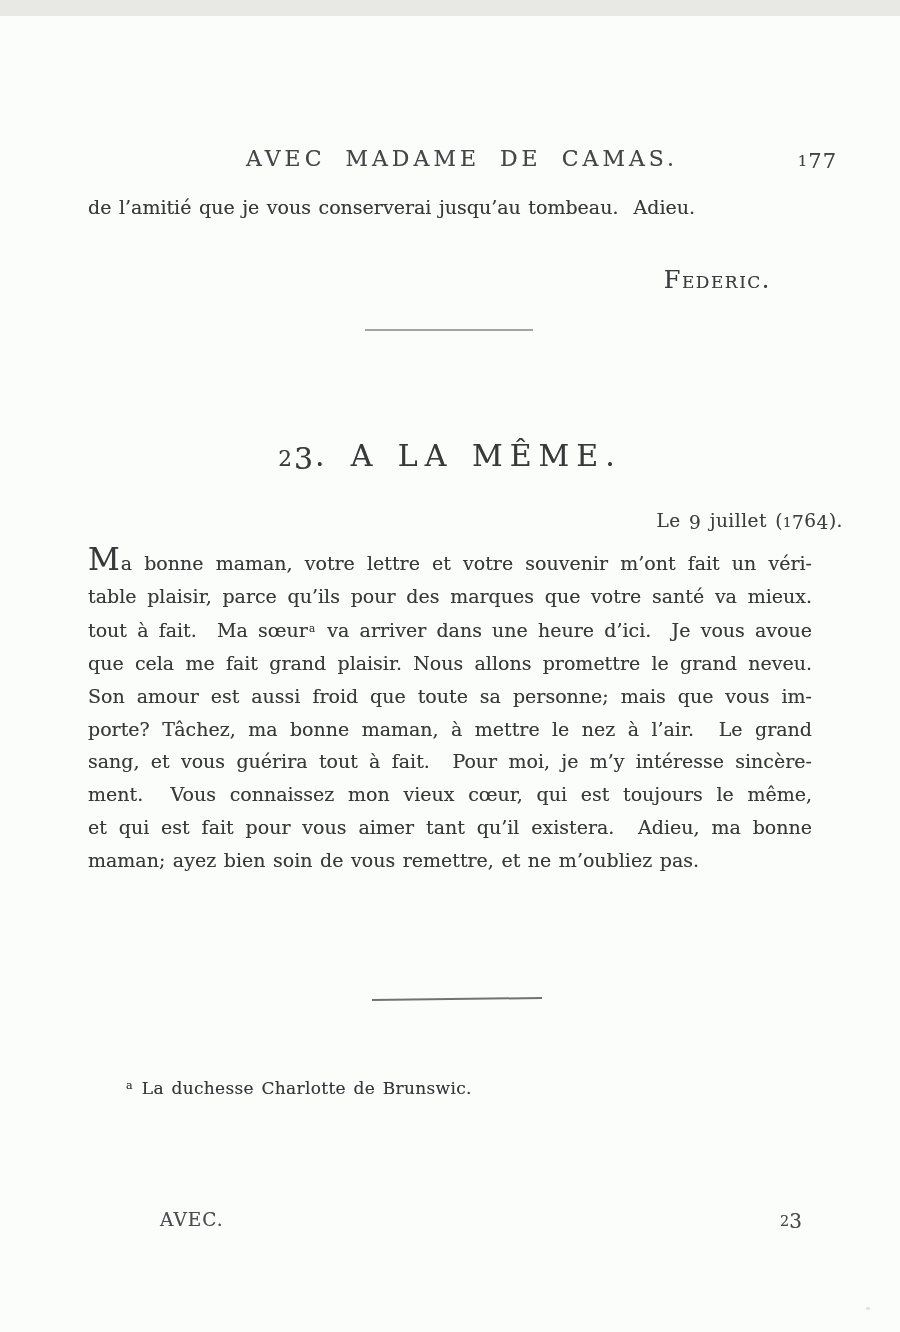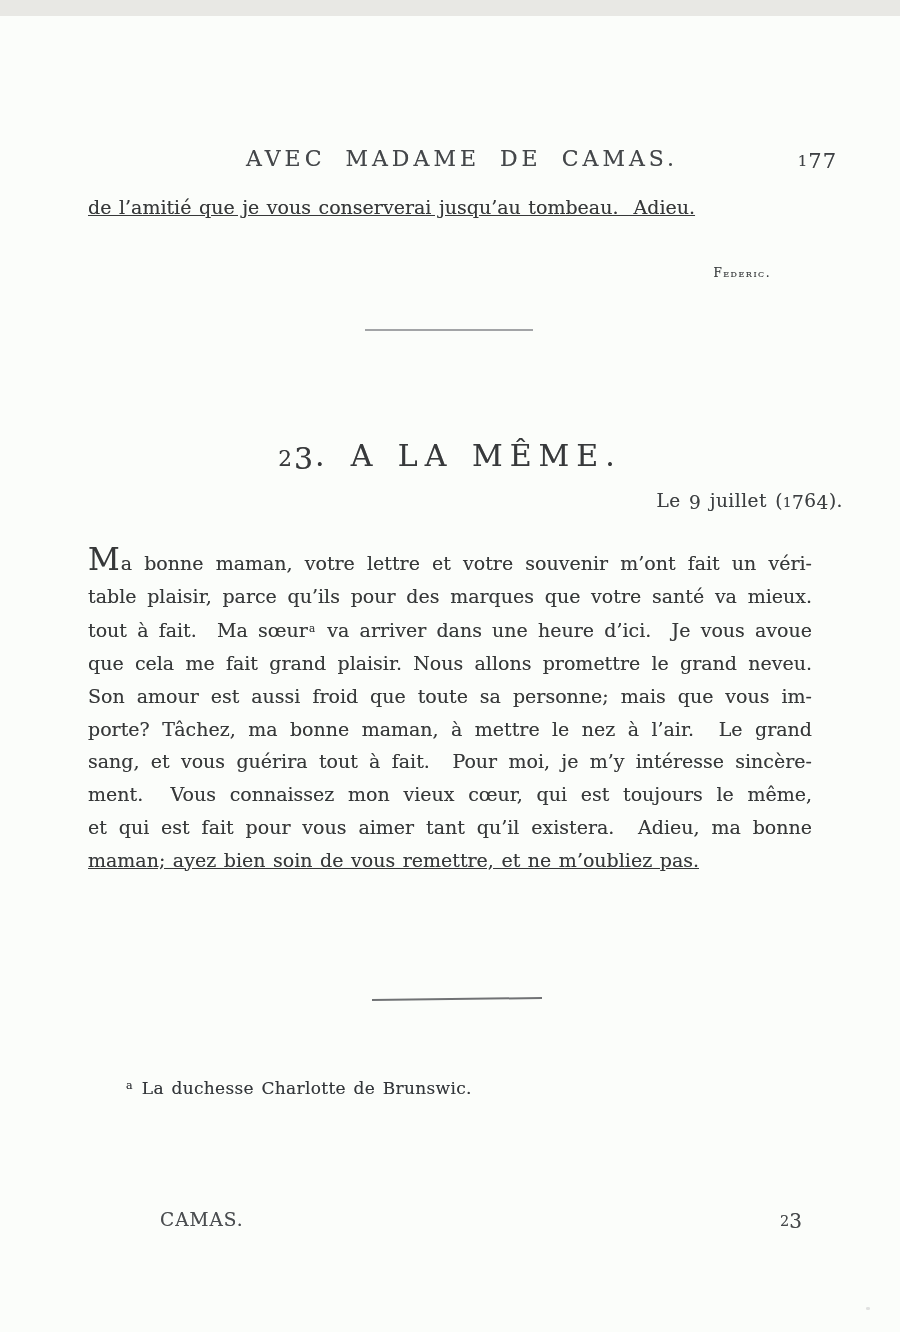--- a/index.html
+++ b/index.html
@@ -47,38 +47,37 @@
   .letter-body { top: 530px; line-height: 32.7px; }
 
   .text-line {
     text-align: justify;
     text-align-last: justify;
     word-spacing: 1.5px;
   }
   .text-line:last-child {
     text-align: left;
     text-align-last: left;
-    text-decoration: underline;
   }
 
   .dropcap {
     font-size: 31px;
     line-height: 0.9;
     letter-spacing: 1px;
   }
 
   sup.fn-ref {
     font-size: 0.55em;
     vertical-align: 0.5em;
     margin: 0 2px 0 1px;
   }
 
   .signature {
     top: 250px; right: 160px;
-    font-size: 12px;
+    font-size: 24px;
     font-variant: small-caps;
     letter-spacing: 1.5px;
     color: #3a3d3f;
   }
 
   .divider {
     height: 2px;
     background: #8f9193;
   }
   .divider-1 { top: 313px; left: 365px; width: 168px; background: #a2a4a6; }
@@ -89,21 +88,21 @@
     top: 422px; left: 88px; width: 724px;
     text-align: center;
     font-size: 30px;
     color: #37393b;
     white-space: nowrap;
   }
   .letter-number { margin-right: 24px; letter-spacing: 2px; }
   .letter-title  { letter-spacing: 7px; word-spacing: 2px; }
 
   .letter-date {
-    top: 474px; right: 88px;
+    top: 494px; right: 88px;
     font-size: 18.5px;
     color: #3c3f41;
     letter-spacing: 0.5px;
     word-spacing: 2px;
   }
 
   
   .footnote {
     top: 1059px; left: 126px;
     font-size: 17px;
@@ -176,20 +175,20 @@
       <div class="text-line">et qui est fait pour vous aimer tant qu’il existera.&nbsp; Adieu, ma bonne</div>
       <div class="text-line">maman; ayez bien soin de vous remettre, et ne m’oubliez pas.</div>
     </div>
 
   <div class="abs divider divider-2"></div>
 
   <div class="abs footnote">
     <span class="footnote-marker">a</span><span>La duchesse Charlotte de Brunswic.</span>
   </div>
 
-  <div class="abs footer-volume">CAMAS.</div>
+  <div class="abs footer-volume">AVEC.</div>
 
   <div class="abs footer-signature-mark os"><span class="d-s">2</span><span class="d-d">3</span></div>
 
   <div class="abs speck speck-1"></div>
   <div class="abs speck speck-2"></div>
 
 </div>
 
 </body></html>

